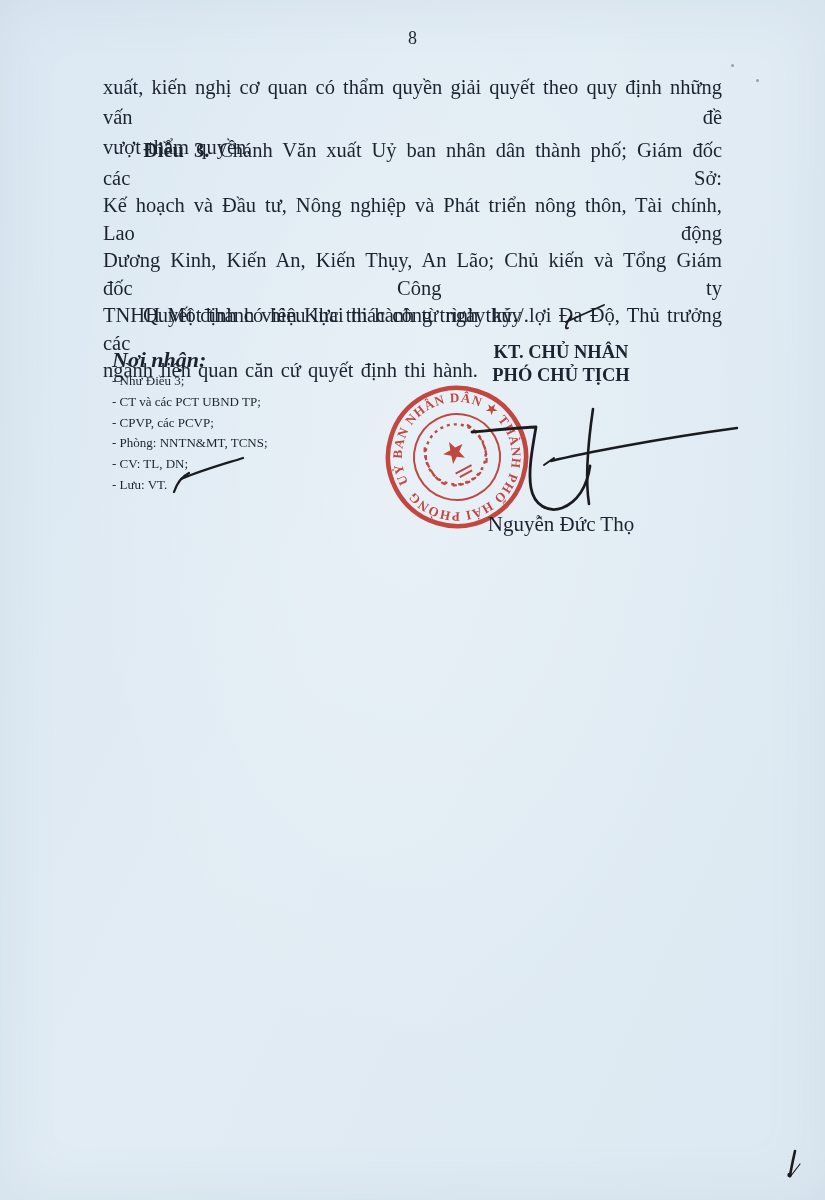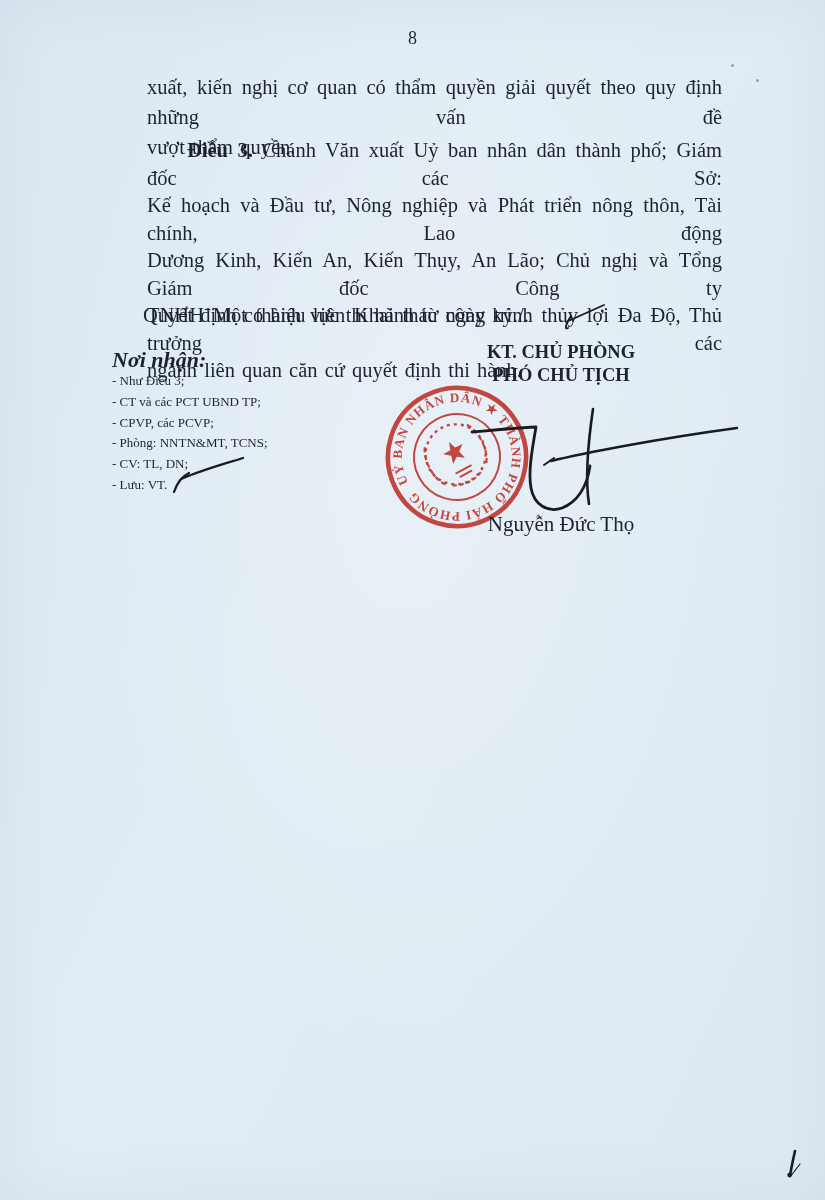--- a/index.html
+++ b/index.html
@@ -17,21 +17,21 @@
     box-shadow:inset 0 0 60px rgba(120,145,170,.12);
   }
   .pagenum{
     position:absolute;left:103px;top:28px;width:619px;
     text-align:center;font-size:18px;
   }
   .para{
     position:absolute;left:103px;width:619px;
     font-size:20.5px;word-spacing:2px;
   }
-  .para .line{text-align:justify;text-align-last:justify;margin-left:44px;}
+  .para .line{text-align:justify;text-align-last:justify;}
   .para .line.last{text-align:center;text-align-last:left;}
   #p1{top:72px;line-height:30px;}
   #p2{top:137px;line-height:27.5px;}
   #p2 .line:first-child{text-indent:40px;}
   .lead{font-weight:bold;}
   #p3{top:301px;line-height:28px;text-indent:40px;}
   .recipients{position:absolute;left:112px;top:349px;width:300px;}
   .recipients .label{font-weight:bold;font-style:italic;font-size:22px;line-height:22px;}
   .recipients .item{font-size:13px;line-height:20.8px;}
   .sig-head{
@@ -55,39 +55,39 @@
   <div class="pagenum">8</div>
 
   <div class="para" id="p1">
     <div class="line">xuất, kiến nghị cơ quan có thẩm quyền giải quyết theo quy định những vấn đề</div>
     <div class="line last">vượt thẩm quyền.</div>
   </div>
 
   <div class="para" id="p2">
     <div class="line"><span class="lead">Điều 3.</span><span> Chánh Văn xuất Uỷ ban nhân dân thành phố; Giám đốc các Sở:</span></div>
     <div class="line">Kế hoạch và Đầu tư, Nông nghiệp và Phát triển nông thôn, Tài chính, Lao động</div>
-    <div class="line">Dương Kinh, Kiến An, Kiến Thụy, An Lão; Chủ nghị và Tổng Giám đốc Công ty</div>
+    <div class="line">Dương Kinh, Kiến An, Kiến Thụy, An Lão; Chủ kiến và Tổng Giám đốc Công ty</div>
     <div class="line">TNHH Một thành viên Khai thác công trình thủy lợi Đa Độ, Thủ trưởng các</div>
     <div class="line last">ngành liên quan căn cứ quyết định thi hành.</div>
   </div>
 
   <div class="para" id="p3">Quyết định có hiệu lực thi hành từ ngày ký./.</div>
 
   <div class="recipients">
     <div class="label">Nơi nhận:</div>
     <div class="item">- Như Điều 3;</div>
     <div class="item">- CT và các PCT UBND TP;</div>
     <div class="item">- CPVP, các PCVP;</div>
     <div class="item">- Phòng: NNTN&amp;MT, TCNS;</div>
     <div class="item">- CV: TL, DN;</div>
     <div class="item">- Lưu: VT.</div>
   </div>
 
   <div class="sig-head">
-    <div>KT. CHỦ PHÒNG</div>
+    <div>KT. CHỦ NHÂN</div>
     <div>PHÓ CHỦ TỊCH</div>
   </div>
 
   <svg class="stamp" viewBox="0 0 158 158">
     <g transform="rotate(-28 79 79)" fill="none" stroke="#cf2b20">
       <circle cx="79" cy="79" r="69" stroke-width="4.6"></circle>
       <circle cx="79" cy="79" r="43" stroke-width="2"></circle>
       <defs>
         <path id="ringPath" d="M 79,79 m -55,0 a 55,55 0 1,1 110,0 a 55,55 0 1,1 -110,0"></path>
       </defs>

